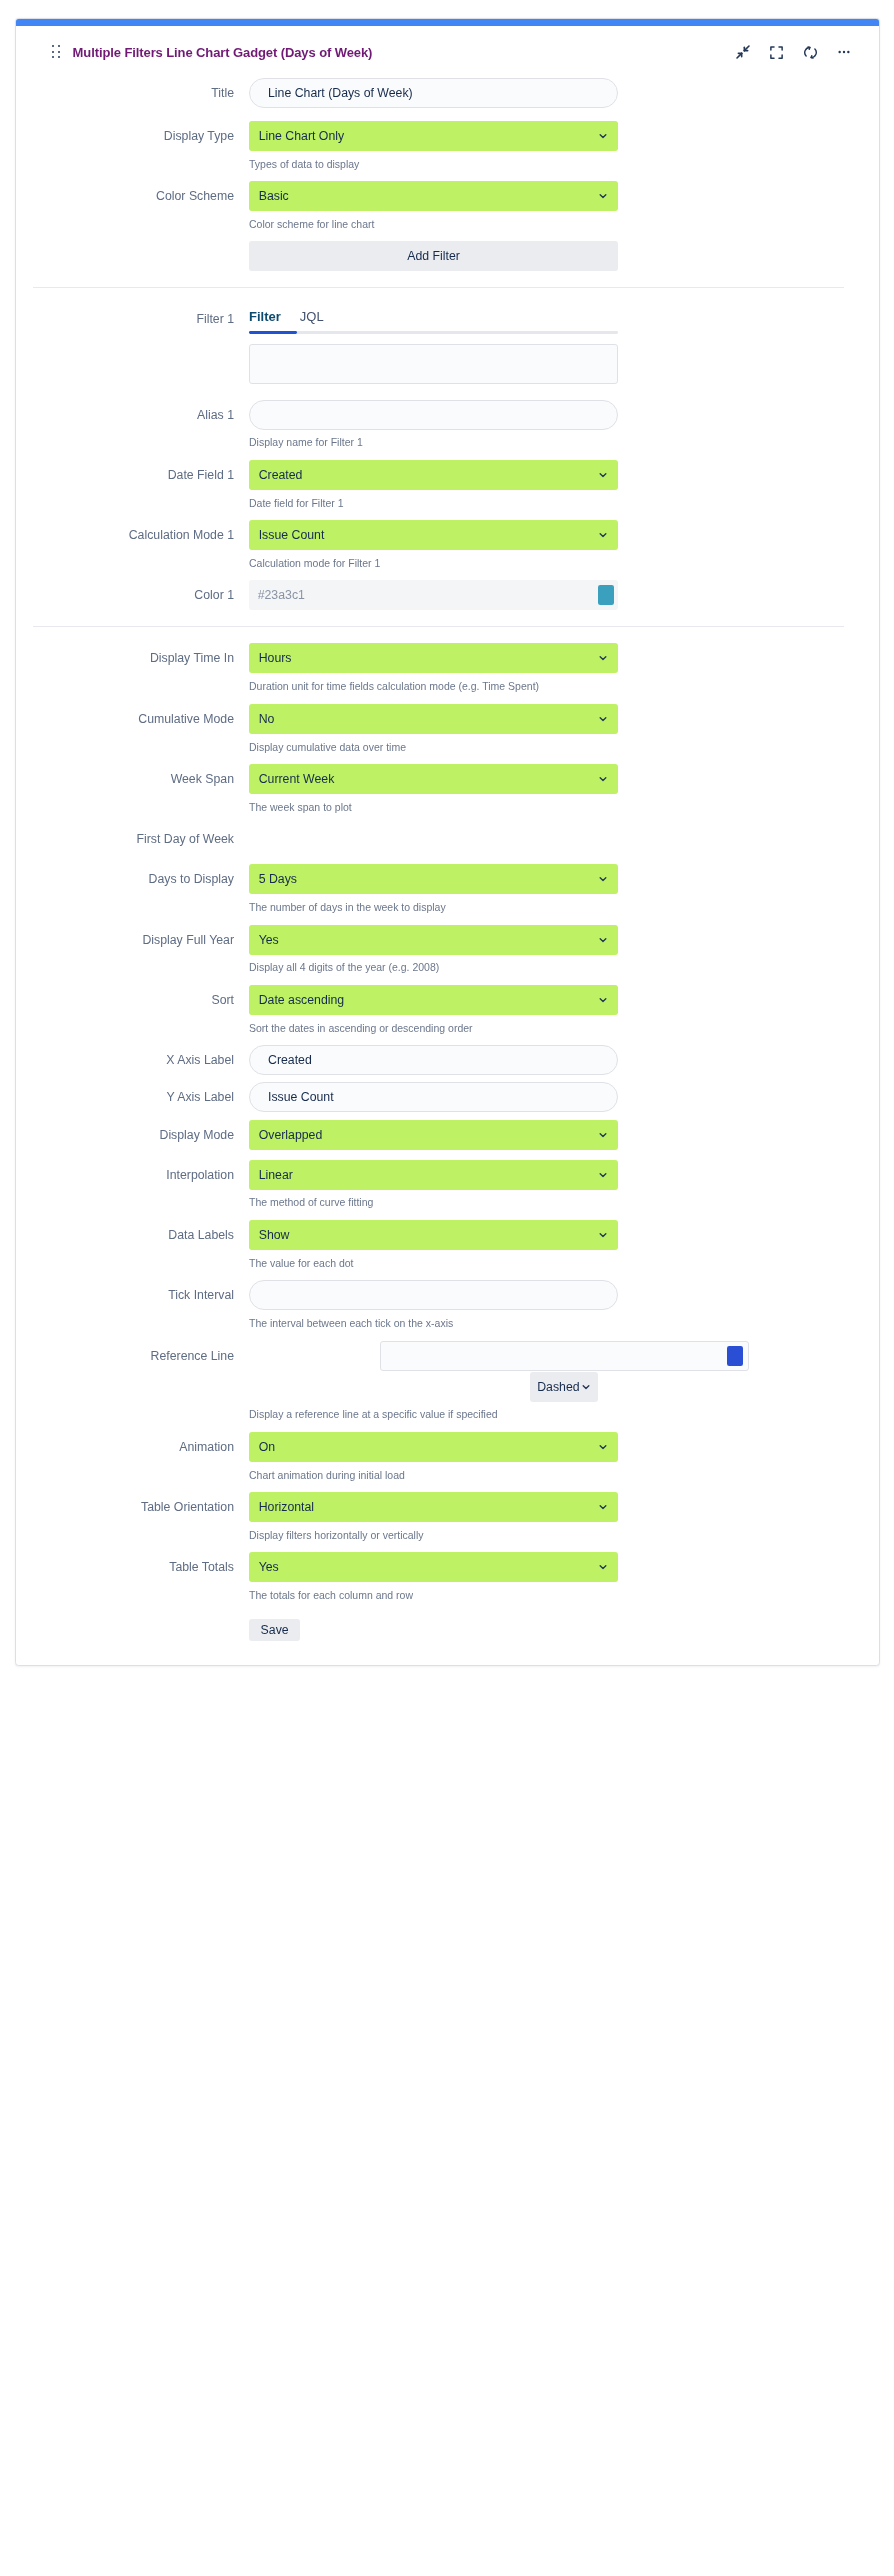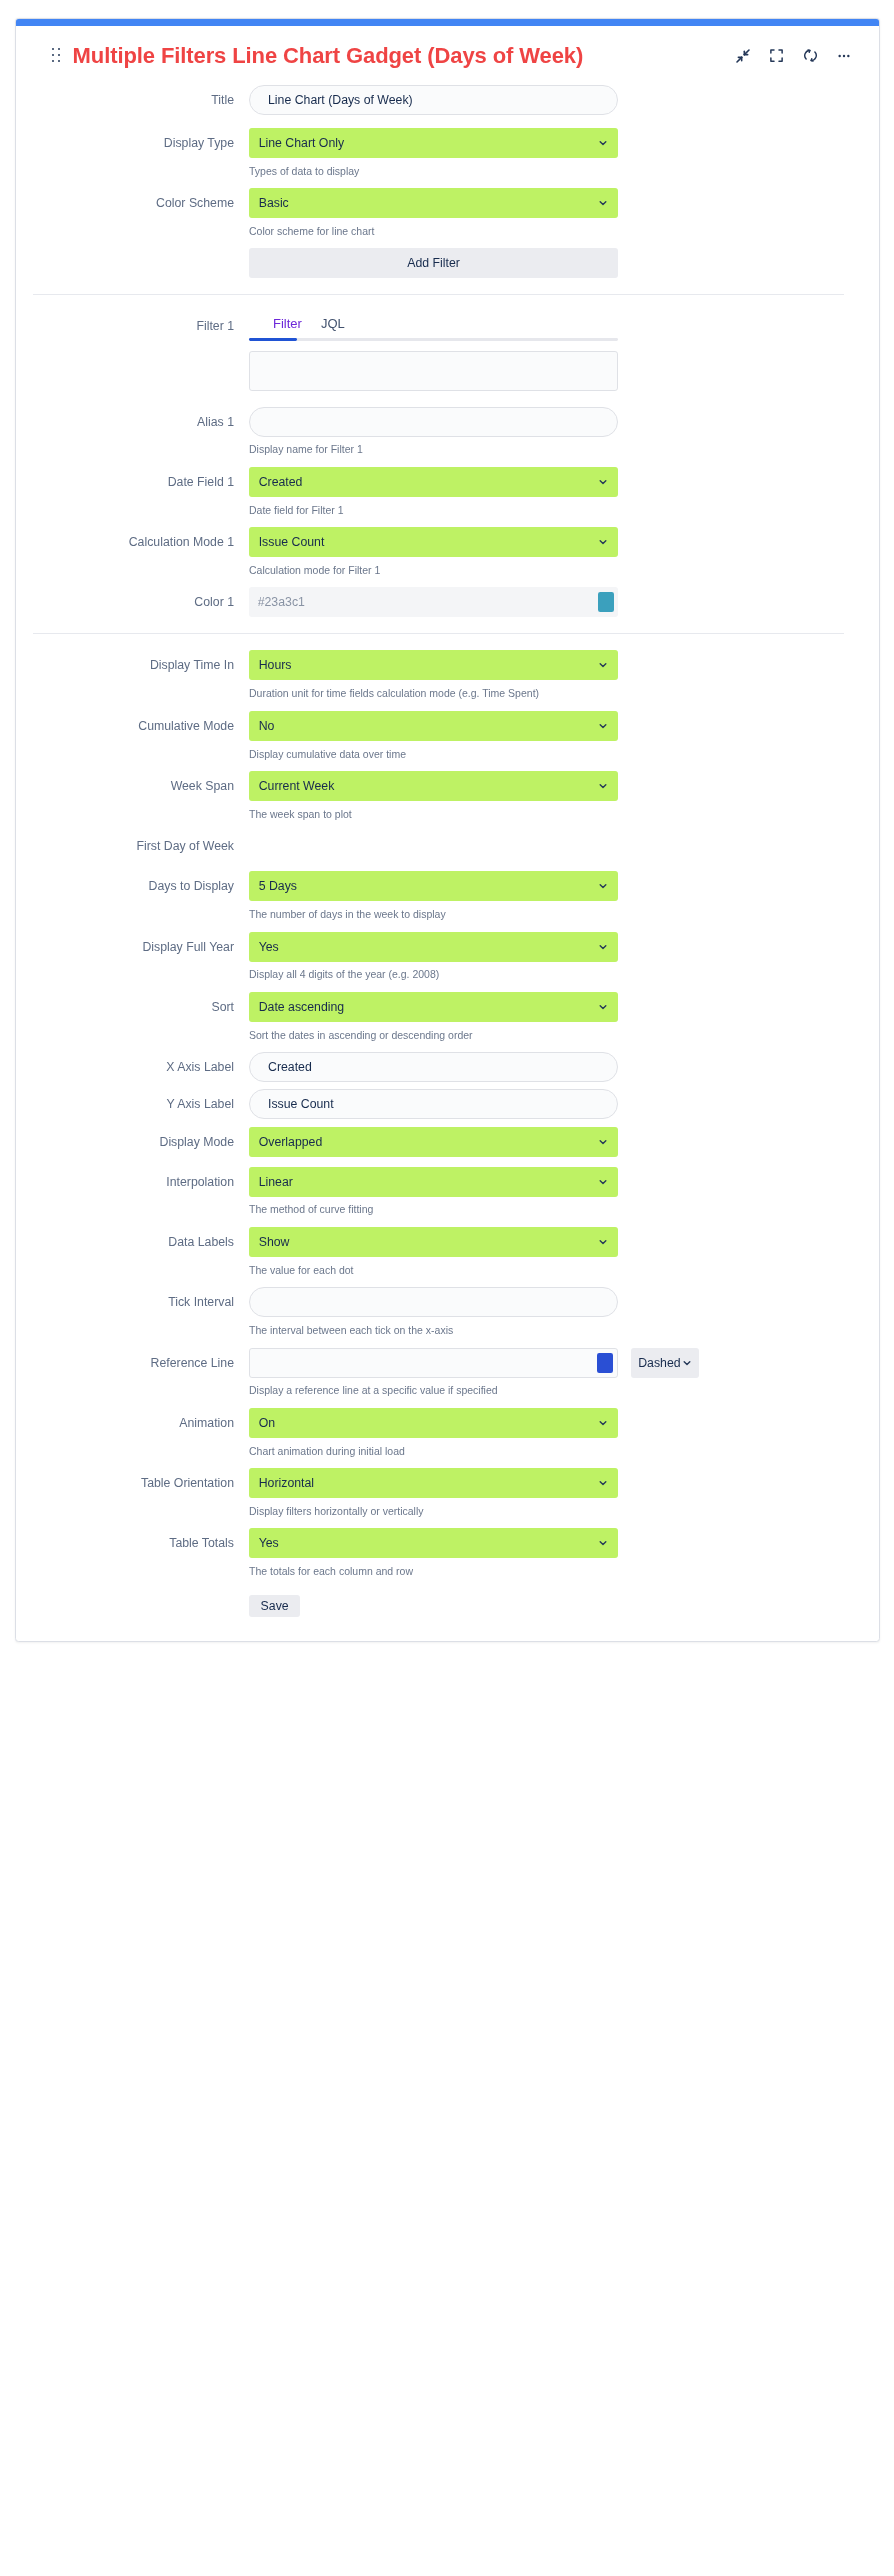--- a/index.html
+++ b/index.html
@@ -56,23 +56,23 @@
     cursor: grab;
   }
   .drag-handle i {
     display: block;
     width: 2.2px;
     height: 2.2px;
     border-radius: 50%;
     background: #253858;
   }
   .gadget-title {
-    font-size: 22px;
+    font-size: 13px;
     font-weight: bold;
-    color: #ef4444;
+    color: #701a75;
     letter-spacing: -0.1px;
     white-space: nowrap;
   }
   .header-actions {
     margin-left: auto;
     display: flex;
     align-items: center;
     gap: 14.5px;
   }
   .hdr-icon {
@@ -202,21 +202,21 @@
     gap: 19px;
     height: 22px;
   }
   .tab {
     font-size: 13px;
     color: #42526e;
     cursor: pointer;
     line-height: 19px;
     font-weight: 500;
   }
-  .tab.active { color: #6d28d9; font-weight: normal; margin-left: 24px; }
+  .tab.active { color: #0c4a6e; font-weight: bold; }
   .tab-rail {
     height: 2.9px;
     background: #e6e7ec;
     border-radius: 1.4px;
     position: relative;
     margin-top: 4.3px;
   }
   .tab-rail i {
     position: absolute;
     left: 0;
@@ -275,21 +275,22 @@
     width: 16px;
     height: 20px;
     border-radius: 2.2px;
     flex: 0 0 auto;
     cursor: pointer;
   }
 
   .ref-row {
     display: flex;
     align-items: center;
-    gap: 13px;
+    gap: 1px;
+    flex-direction: column;
   }
   .select-small {
     width: 68px;
     height: 30px;
     box-sizing: border-box;
     border: none;
     border-radius: 2.9px;
     background: #ebecf0;
     font-size: 12.3px;
     color: #172b4d;

